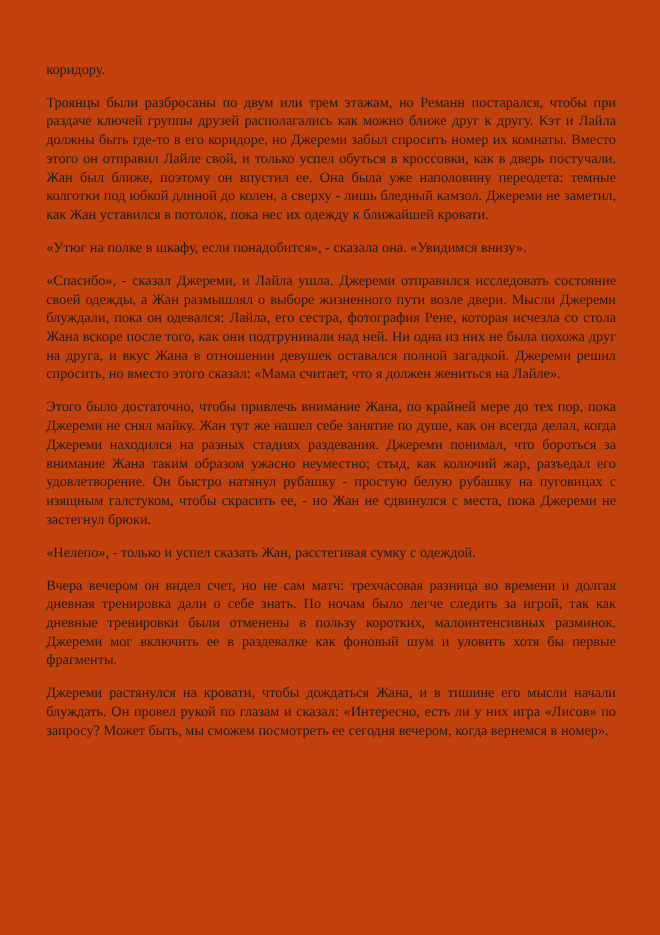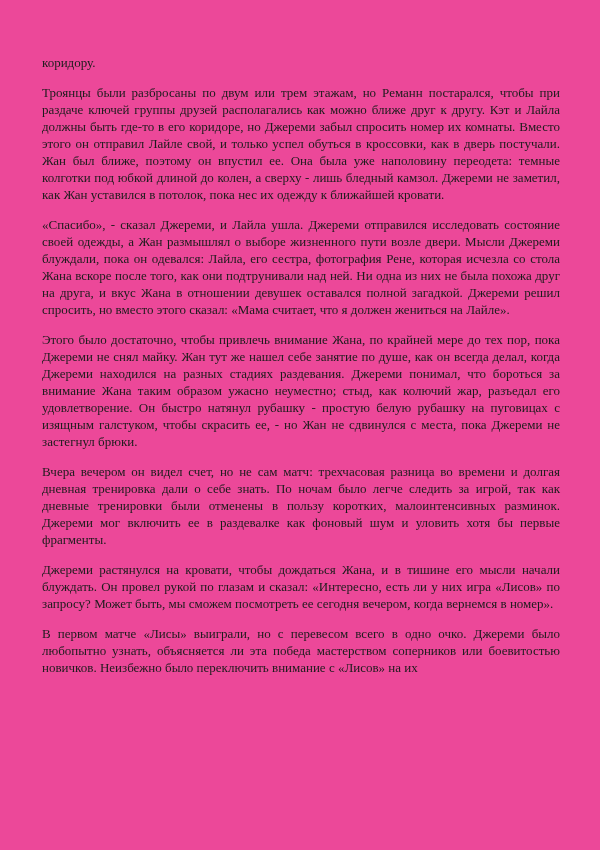--- a/index.html
+++ b/index.html
@@ -4,21 +4,21 @@
 <style>
   html, body {
     margin: 0;
     padding: 0;
     background: #ffffff;
   }
   .page {
     box-sizing: border-box;
     width: 600px;
     height: 850px;
-    background: #ec4899;
+    background: #c2410c;
     padding: 54px 40px 20px 42px;
     font-family: "Liberation Serif", "DejaVu Serif", serif;
     font-size: 13px;
     line-height: 17px;
     color: #1c1c1c;
     overflow: hidden;
   }
   .page p {
     margin: 0 0 13px 0;
     text-align: justify;
@@ -27,18 +27,19 @@
   .page p.fragment {
     text-align: left;
   }
 </style>
 </head>
 <body>
 
 <div class="page">
   <p class="fragment">коридору.</p>
   <p>Троянцы были разбросаны по двум или трем этажам, но Реманн постарался, чтобы при раздаче ключей группы друзей располагались как можно ближе друг к другу. Кэт и Лайла должны быть где-то в его коридоре, но Джереми забыл спросить номер их комнаты. Вместо этого он отправил Лайле свой, и только успел обуться в кроссовки, как в дверь постучали. Жан был ближе, поэтому он впустил ее. Она была уже наполовину переодета: темные колготки под юбкой длиной до колен, а сверху - лишь бледный камзол. Джереми не заметил, как Жан уставился в потолок, пока нес их одежду к ближайшей кровати.</p>
+  <p>«Утюг на полке в шкафу, если понадобится», - сказала она. «Увидимся внизу».</p>
   <p>«Спасибо», - сказал Джереми, и Лайла ушла. Джереми отправился исследовать состояние своей одежды, а Жан размышлял о выборе жизненного пути возле двери. Мысли Джереми блуждали, пока он одевался: Лайла, его сестра, фотография Рене, которая исчезла со стола Жана вскоре после того, как они подтрунивали над ней. Ни одна из них не была похожа друг на друга, и вкус Жана в отношении девушек оставался полной загадкой. Джереми решил спросить, но вместо этого сказал: «Мама считает, что я должен жениться на Лайле».</p>
   <p>Этого было достаточно, чтобы привлечь внимание Жана, по крайней мере до тех пор, пока Джереми не снял майку. Жан тут же нашел себе занятие по душе, как он всегда делал, когда Джереми находился на разных стадиях раздевания. Джереми понимал, что бороться за внимание Жана таким образом ужасно неуместно; стыд, как колючий жар, разъедал его удовлетворение. Он быстро натянул рубашку - простую белую рубашку на пуговицах с изящным галстуком, чтобы скрасить ее, - но Жан не сдвинулся с места, пока Джереми не застегнул брюки.</p>
+  <p>«Нелепо», - только и успел сказать Жан, расстегивая сумку с одеждой.</p>
   <p>Вчера вечером он видел счет, но не сам матч: трехчасовая разница во времени и долгая дневная тренировка дали о себе знать. По ночам было легче следить за игрой, так как дневные тренировки были отменены в пользу коротких, малоинтенсивных разминок. Джереми мог включить ее в раздевалке как фоновый шум и уловить хотя бы первые фрагменты.</p>
   <p>Джереми растянулся на кровати, чтобы дождаться Жана, и в тишине его мысли начали блуждать. Он провел рукой по глазам и сказал: «Интересно, есть ли у них игра «Лисов» по запросу? Может быть, мы сможем посмотреть ее сегодня вечером, когда вернемся в номер».</p>
-  <p>В первом матче «Лисы» выиграли, но с перевесом всего в одно очко. Джереми было любопытно узнать, объясняется ли эта победа мастерством соперников или боевитостью новичков. Неизбежно было переключить внимание с «Лисов» на их</p>
 </div>
 
 </body></html>

